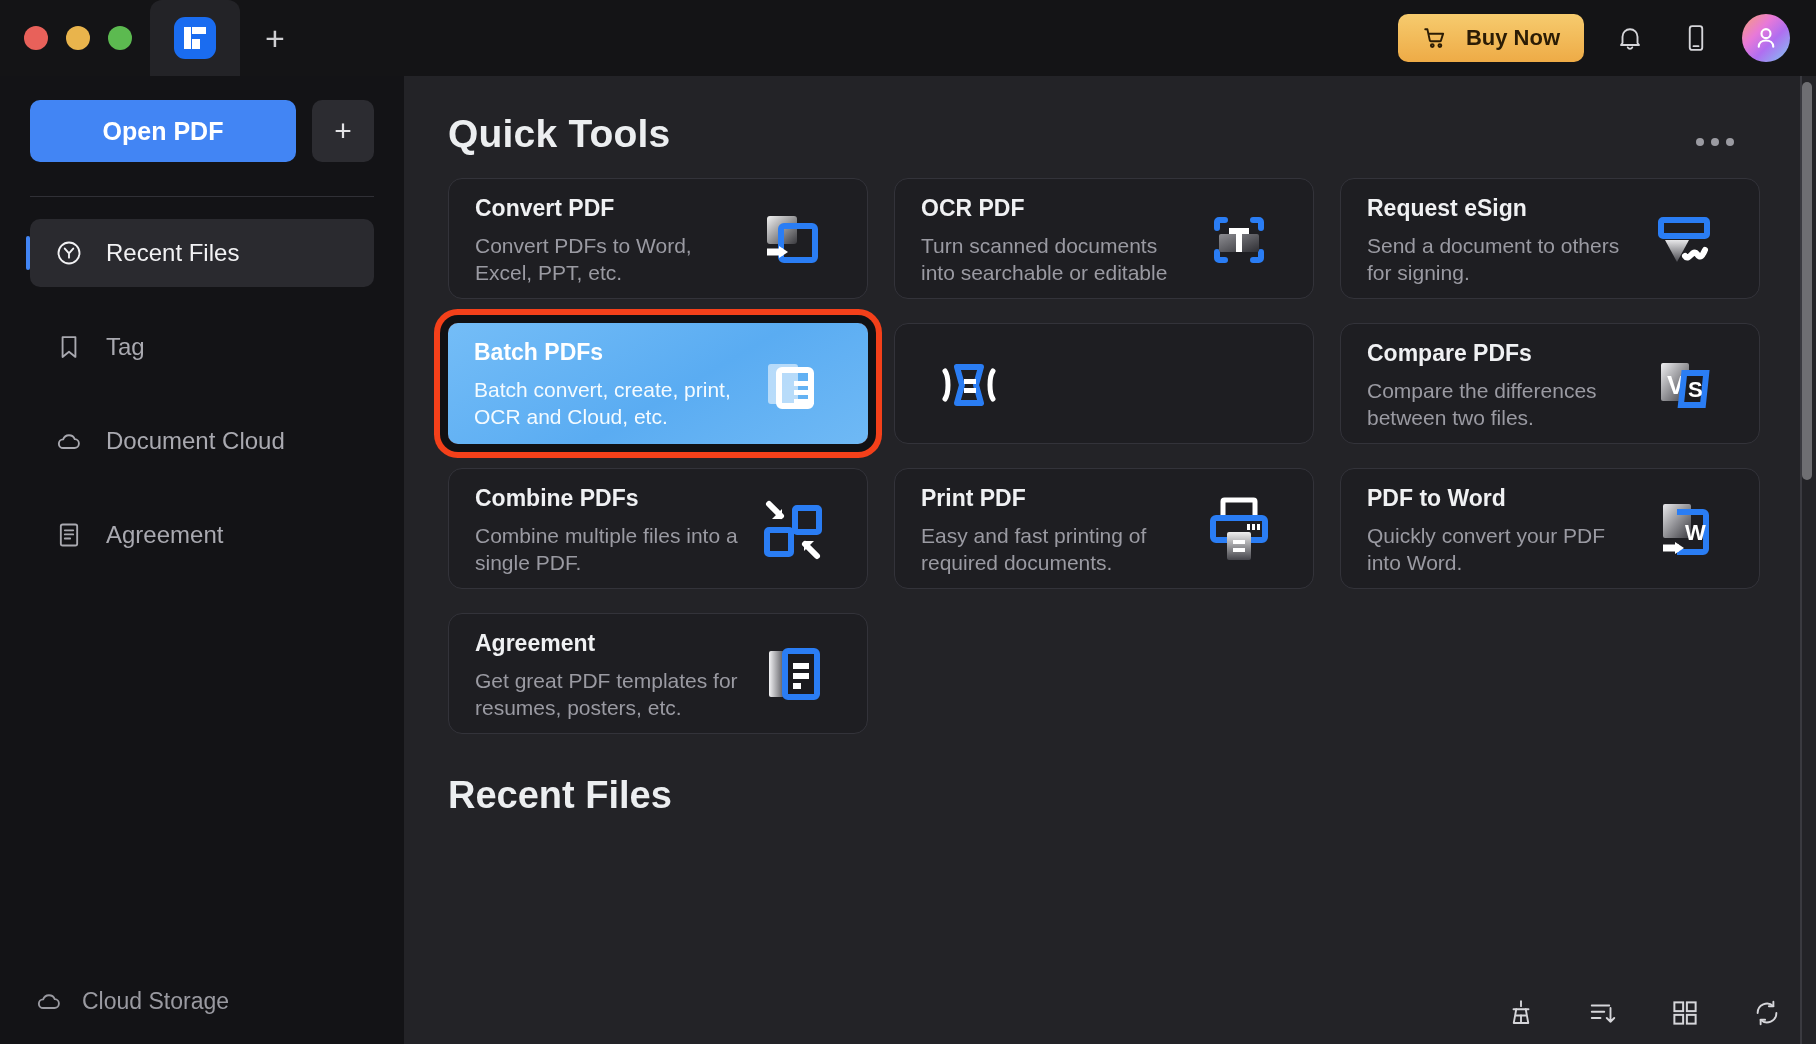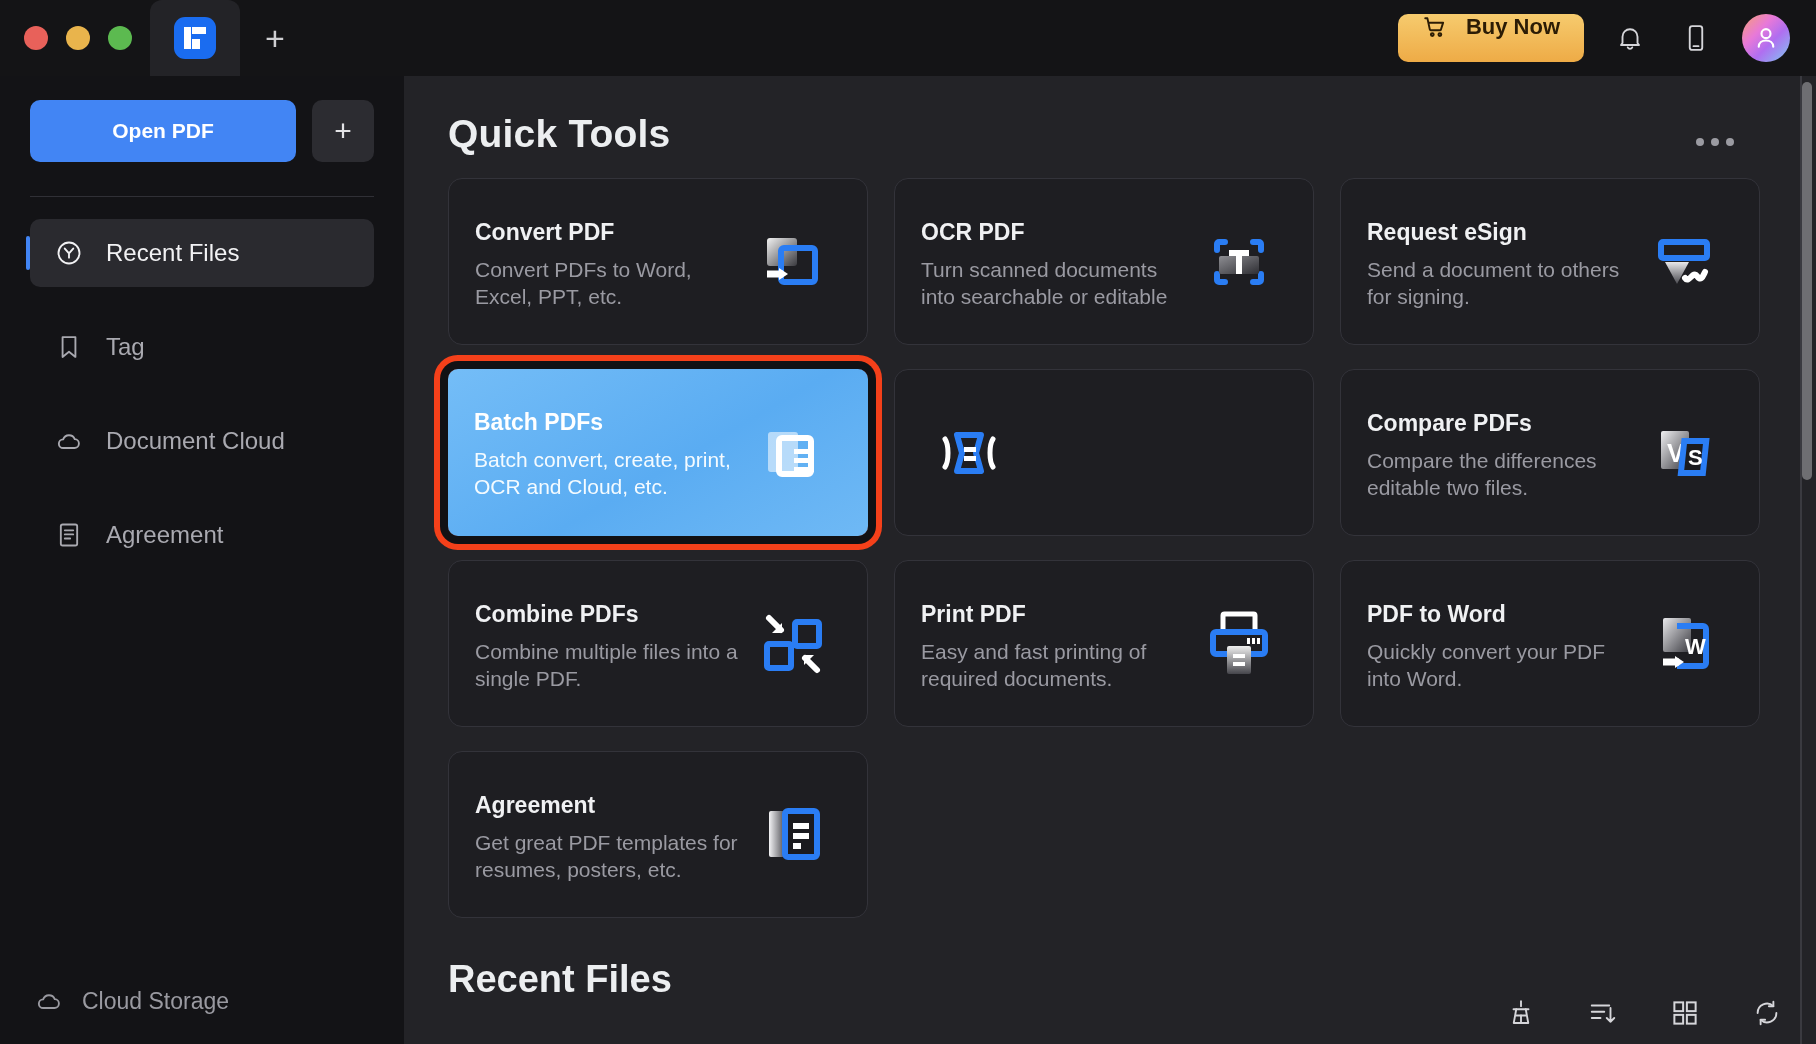--- a/index.html
+++ b/index.html
@@ -61,21 +61,21 @@
     color: #cfcfd2; font-size: 34px; font-weight: 300; line-height: 1;
     background: #141416;
   }
   .tb-spacer { flex: 1 1 auto; background:#141416; height:76px; }
 
   .tb-right {
     display: flex; align-items: center; gap: 26px;
     padding-right: 26px; height: 76px;
   }
   .buynow {
-    display: flex; align-items: flex-start; gap: 18px;
+    display: flex; align-items: center; gap: 18px;
     height: 48px; padding: 0 24px;
     border-radius: 10px;
     background: linear-gradient(180deg, #f6cb6e 0%, #eeab46 100%);
     color: #2b1c05;
     font-size: 22px; font-weight: 600;
     border: none; cursor: pointer;
     white-space: nowrap;
   }
   .icon-btn {
     width: 40px; height: 40px;
@@ -97,21 +97,21 @@
     background: #131316;
     display: flex; flex-direction: column;
     padding: 24px 0 0 0;
     position: relative;
   }
   .open-row { display: flex; gap: 16px; padding: 0 30px; align-items: center; }
   .open-pdf {
     flex: 1 1 auto; height: 62px;
     background: #4285f4; color: #fff;
     border: none; border-radius: 10px;
-    font-size: 21px; font-weight: 600;
+    font-size: 25px; font-weight: 600;
     font-family: "Liberation Sans", sans-serif;
     cursor: pointer;
   }
   .plus-btn {
     width: 62px; height: 62px; flex: 0 0 62px;
     background: #2c2c31; border-radius: 10px;
     display: flex; align-items: center; justify-content: center;
     color: #e3e3e6; font-size: 30px; font-weight: 300; line-height: 1;
     cursor: pointer;
   }
@@ -159,25 +159,25 @@
   .dots span { width: 8px; height: 8px; border-radius: 50%; background: #9b9ba2; display:block; }
 
   .grid {
     margin-top: 22px;
     display: grid;
     grid-template-columns: repeat(3, 420px);
     gap: 24px 26px;
   }
   .card {
     position: relative;
-    height: 167px;
+    height: 121px;
     background: #1e1e22;
     border: 1px solid #33333a;
     border-radius: 14px;
-    padding: 40px 26px;
+    padding: 16px 26px;
     display: flex;
     overflow: hidden;
     cursor: pointer;
   }
   .card-text { flex: 1 1 auto; min-width: 0; padding-right: 6px; }
   .card-title { color: #f0f1f3; font-size: 23px; font-weight: 700; }
   .card-desc { color: #9a9aa2; font-size: 21px; line-height: 1.3; margin-top: 10px; }
   .card-icon {
     width: 96px; flex: 0 0 96px;
     display: flex; align-items: flex-end; justify-content: center;
@@ -453,21 +453,21 @@
                     <rect x="33" y="32" width="12" height="5"></rect>
                     <rect x="33" y="41" width="12" height="5"></rect>
                   </g>
               </svg>
             </div>
           </div>
 
           <div class="card">
             <div class="card-text">
               <div class="card-title">Compare PDFs</div>
-              <div class="card-desc">Compare the differences editable two files.</div>
+              <div class="card-desc">Compare the differences between two files.</div>
             </div>
             <div class="card-icon">
               <svg width="76" height="76" viewBox="0 0 76 76">
                 <defs>
                     <linearGradient id="g6" x1="0" y1="0" x2="1" y2="1">
                   <stop offset="0" stop-color="#f0f0f2"></stop>
                       <stop offset="1" stop-color="#3b3b41"></stop>
                     </linearGradient>
                   </defs>
                 <rect x="14" y="16" width="28" height="38" rx="2" fill="url(#g6)"></rect>

